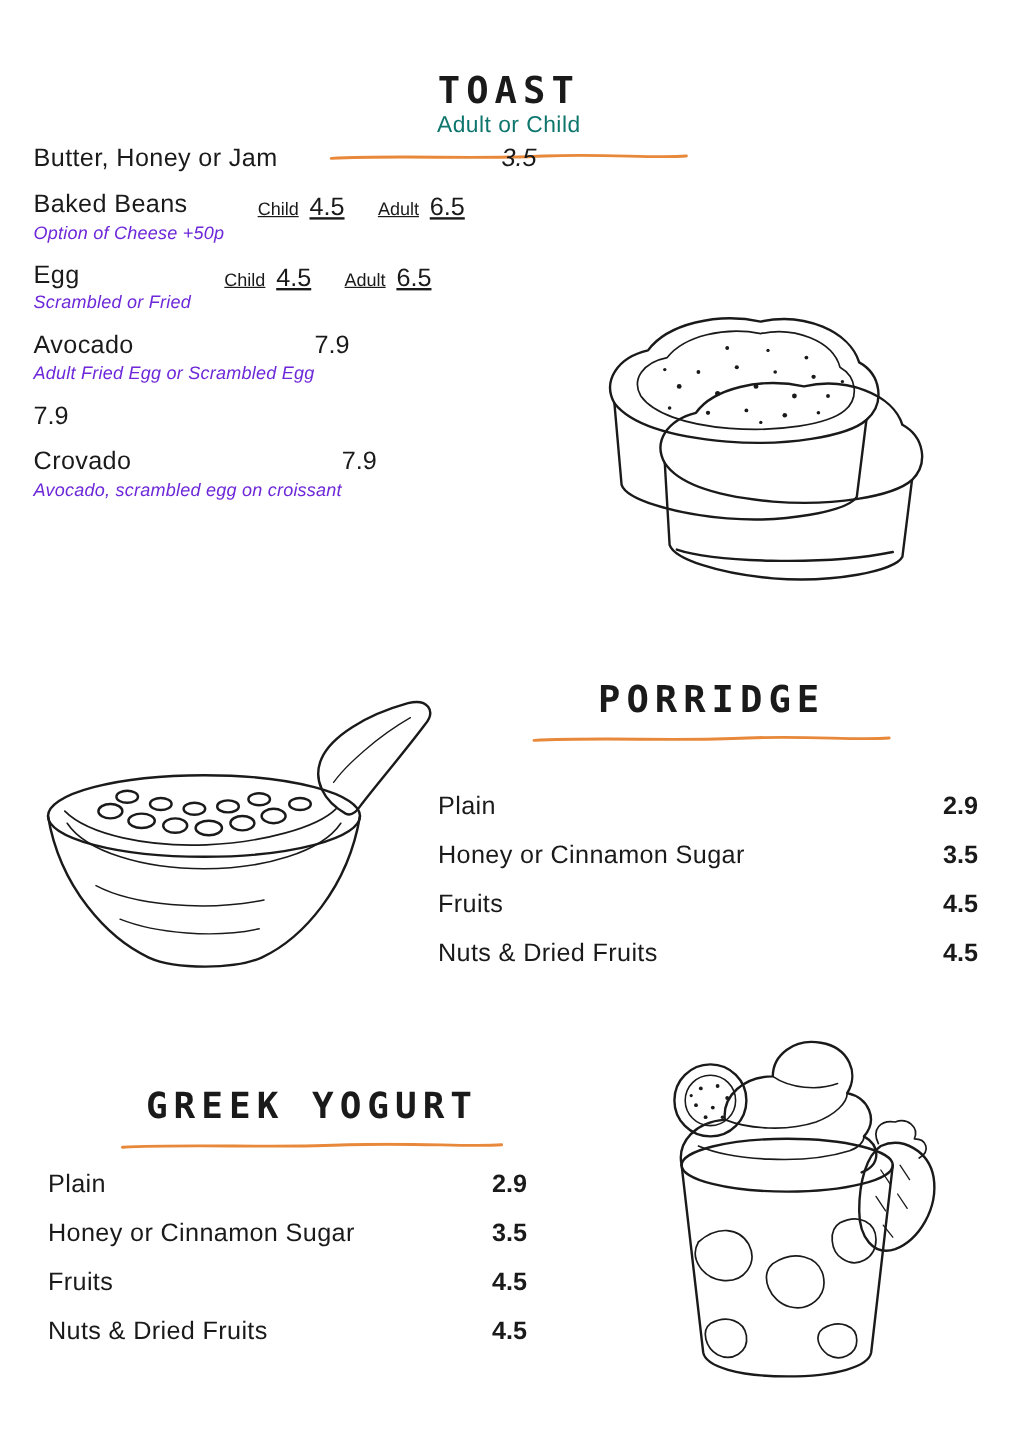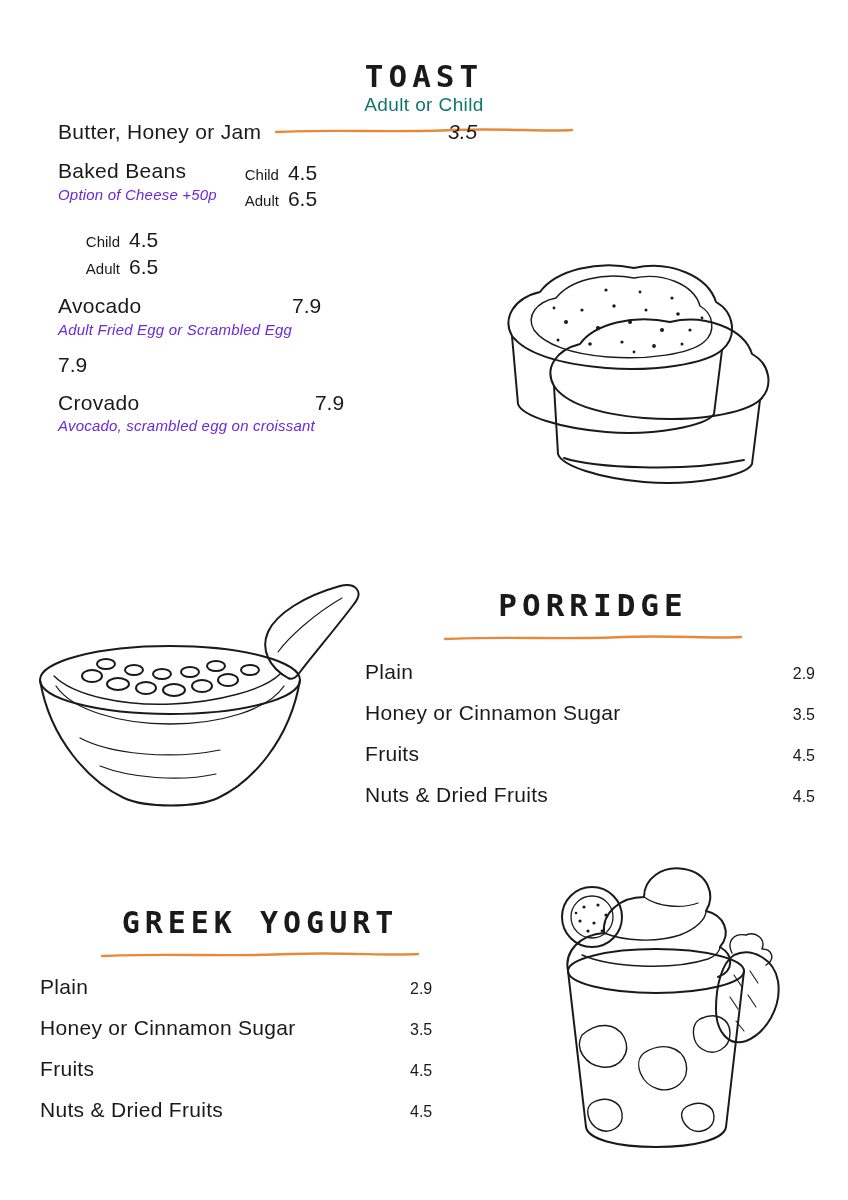--- a/index.html
+++ b/index.html
@@ -73,23 +73,24 @@
     color: #1a1a1a;
     text-align: left;
     flex: 0 0 auto;
   }
   .price.italic { font-style: italic; }
 
   
   .dual {
     flex: 0 0 auto;
     display: flex;
-    flex-direction: column;
+    flex-direction: row;
     align-items: flex-start;
     margin-top: 1px;
+    text-decoration: underline;
   }
   .dual-line {
     display: flex;
     align-items: baseline;
     line-height: 1.25;
   }
   .dual-label {
     font-size: 15px;
     width: 62px;
     text-align: right;
@@ -102,51 +103,52 @@
   }
 
   
   #toast-section {
     left: 0; top: 58px; width: 848px;
   }
   #toast-section .sec-title { width: 848px; }
   #toast-section .sec-sub { width: 848px; }
   #toast-list {
     position: absolute;
-    left: 58px;
+    left: 28px;
     top: 120px;
     width: 460px;
   }
   #toast-list .price { width: 70px; }
 
   
   #porridge-section {
-    left: 358px; top: 565px; width: 470px; margin-top: 22px;
+    left: 358px; top: 565px; width: 470px;
   }
   #porridge-section .sec-title { width: 470px; }
   #porridge-list {
     position: absolute;
     left: 365px;
     top: 660px;
     width: 450px;
   }
   .simple-row {
     display: flex;
     align-items: baseline;
     margin-bottom: 17px;
   }
   .simple-name {
     font-size: 21px;
     letter-spacing: 0.3px;
     flex: 1 1 auto;
   }
   .simple-price {
-    font-size: 16px;
+    font-size: 21px;
     flex: 0 0 auto;
     text-align: right;
+    font-weight: bold;
   }
   #porridge-list .simple-price { width: 60px; }
 
   
   #yogurt-section {
     left: 25px; top: 885px; width: 470px;
   }
   #yogurt-section .sec-title { width: 470px; font-size: 30px; margin-top: 20px; }
   #yogurt-list {
     position: absolute;
@@ -199,20 +201,24 @@
         <div class="dual-line">
           <span class="dual-label">Adult</span>
           <span class="dual-val">6.5</span>
         </div>
       </div>
     </div>
   </div>
 
   <div class="row">
     <div class="row-main">
+      <div>
+        <div class="name">Egg</div>
+        <div class="desc">Scrambled or Fried</div>
+      </div>
       <div class="dual">
         <div class="dual-line">
           <span class="dual-label">Child</span>
           <span class="dual-val">4.5</span>
         </div>
         <div class="dual-line">
           <span class="dual-label">Adult</span>
           <span class="dual-val">6.5</span>
         </div>
       </div>

